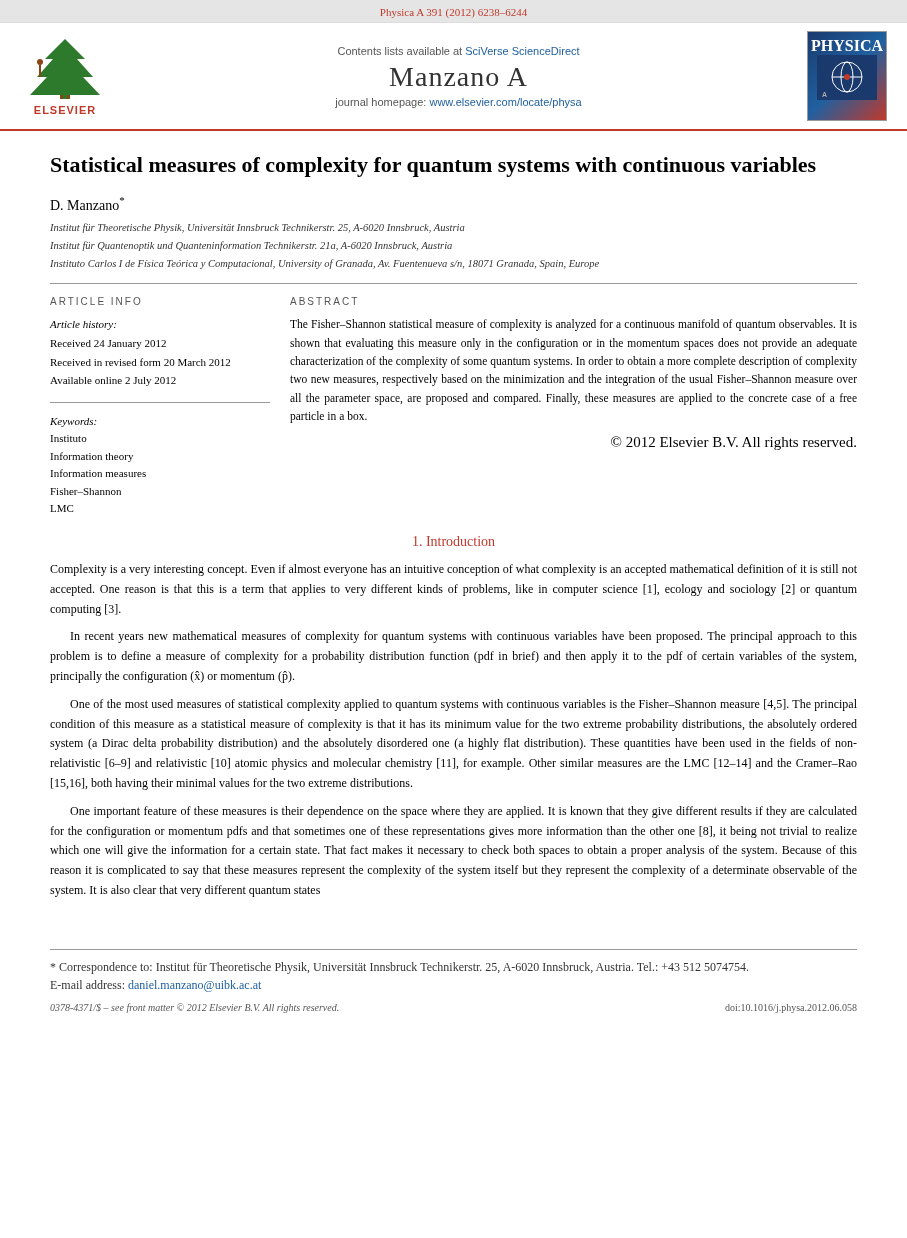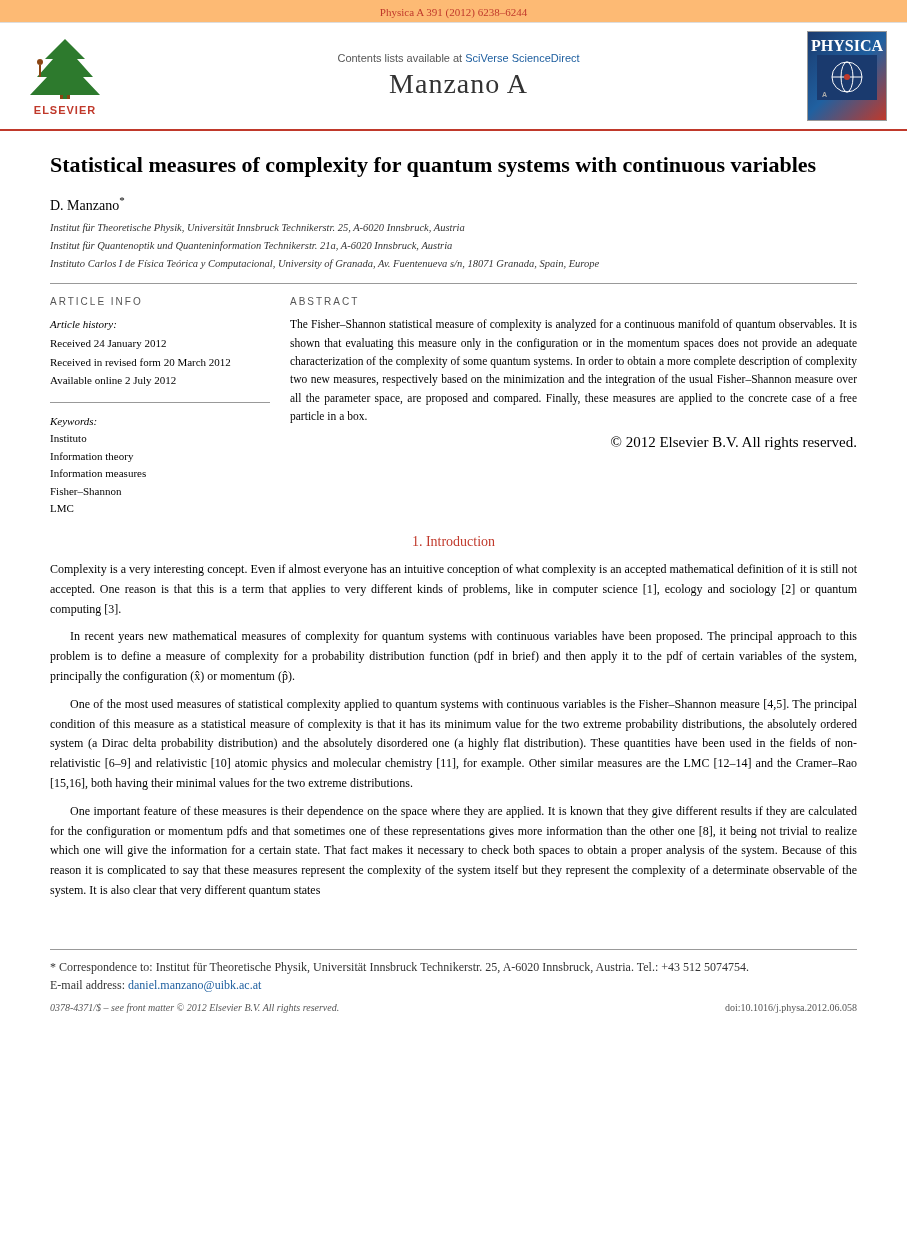--- a/index.html
+++ b/index.html
@@ -14,21 +14,21 @@
 
     .page-wrapper {
       width: 907px;
       min-height: 1238px;
       background: #fff;
       position: relative;
     }
 
     
     .top-header {
-      background: #fdba74;
+      background: #e5e5e5;
       text-align: center;
       padding: 6px 0 4px;
       font-size: 11px;
       color: #c0392b;
       border-bottom: 1px solid #ddd;
     }
 
     
     .journal-header {
       display: flex;
@@ -305,20 +305,26 @@
     </div>
 
     <div class="journal-center">
       <div class="contents-line">
         <span>Contents lists available at</span>
         <a class="sciverse-link" href="#">
           <span>SciVerse ScienceDirect</span>
         </a>
       </div>
       <div class="journal-title-header">Manzano A</div>
+      <div class="journal-homepage">
+        <span>journal homepage:</span>
+        <a class="homepage-link" href="#">
+          <span>www.elsevier.com/locate/physa</span>
+        </a>
+      </div>
     </div>
 
     <div class="physica-logo-box">
       <div class="physica-logo-text">PHYSICA</div>
       <svg width="60" height="45" viewBox="0 0 60 45">
         <rect x="0" y="0" width="60" height="45" fill="#1a3a6e"></rect>
         <circle cx="30" cy="22" r="15" fill="none" stroke="#fff" stroke-width="1"></circle>
         <ellipse cx="30" cy="22" rx="6" ry="15" fill="none" stroke="#fff" stroke-width="1"></ellipse>
         <line x1="15" y1="22" x2="45" y2="22" stroke="#fff" stroke-width="1"></line>
         <circle cx="30" cy="22" r="3" fill="#c0392b"></circle>

